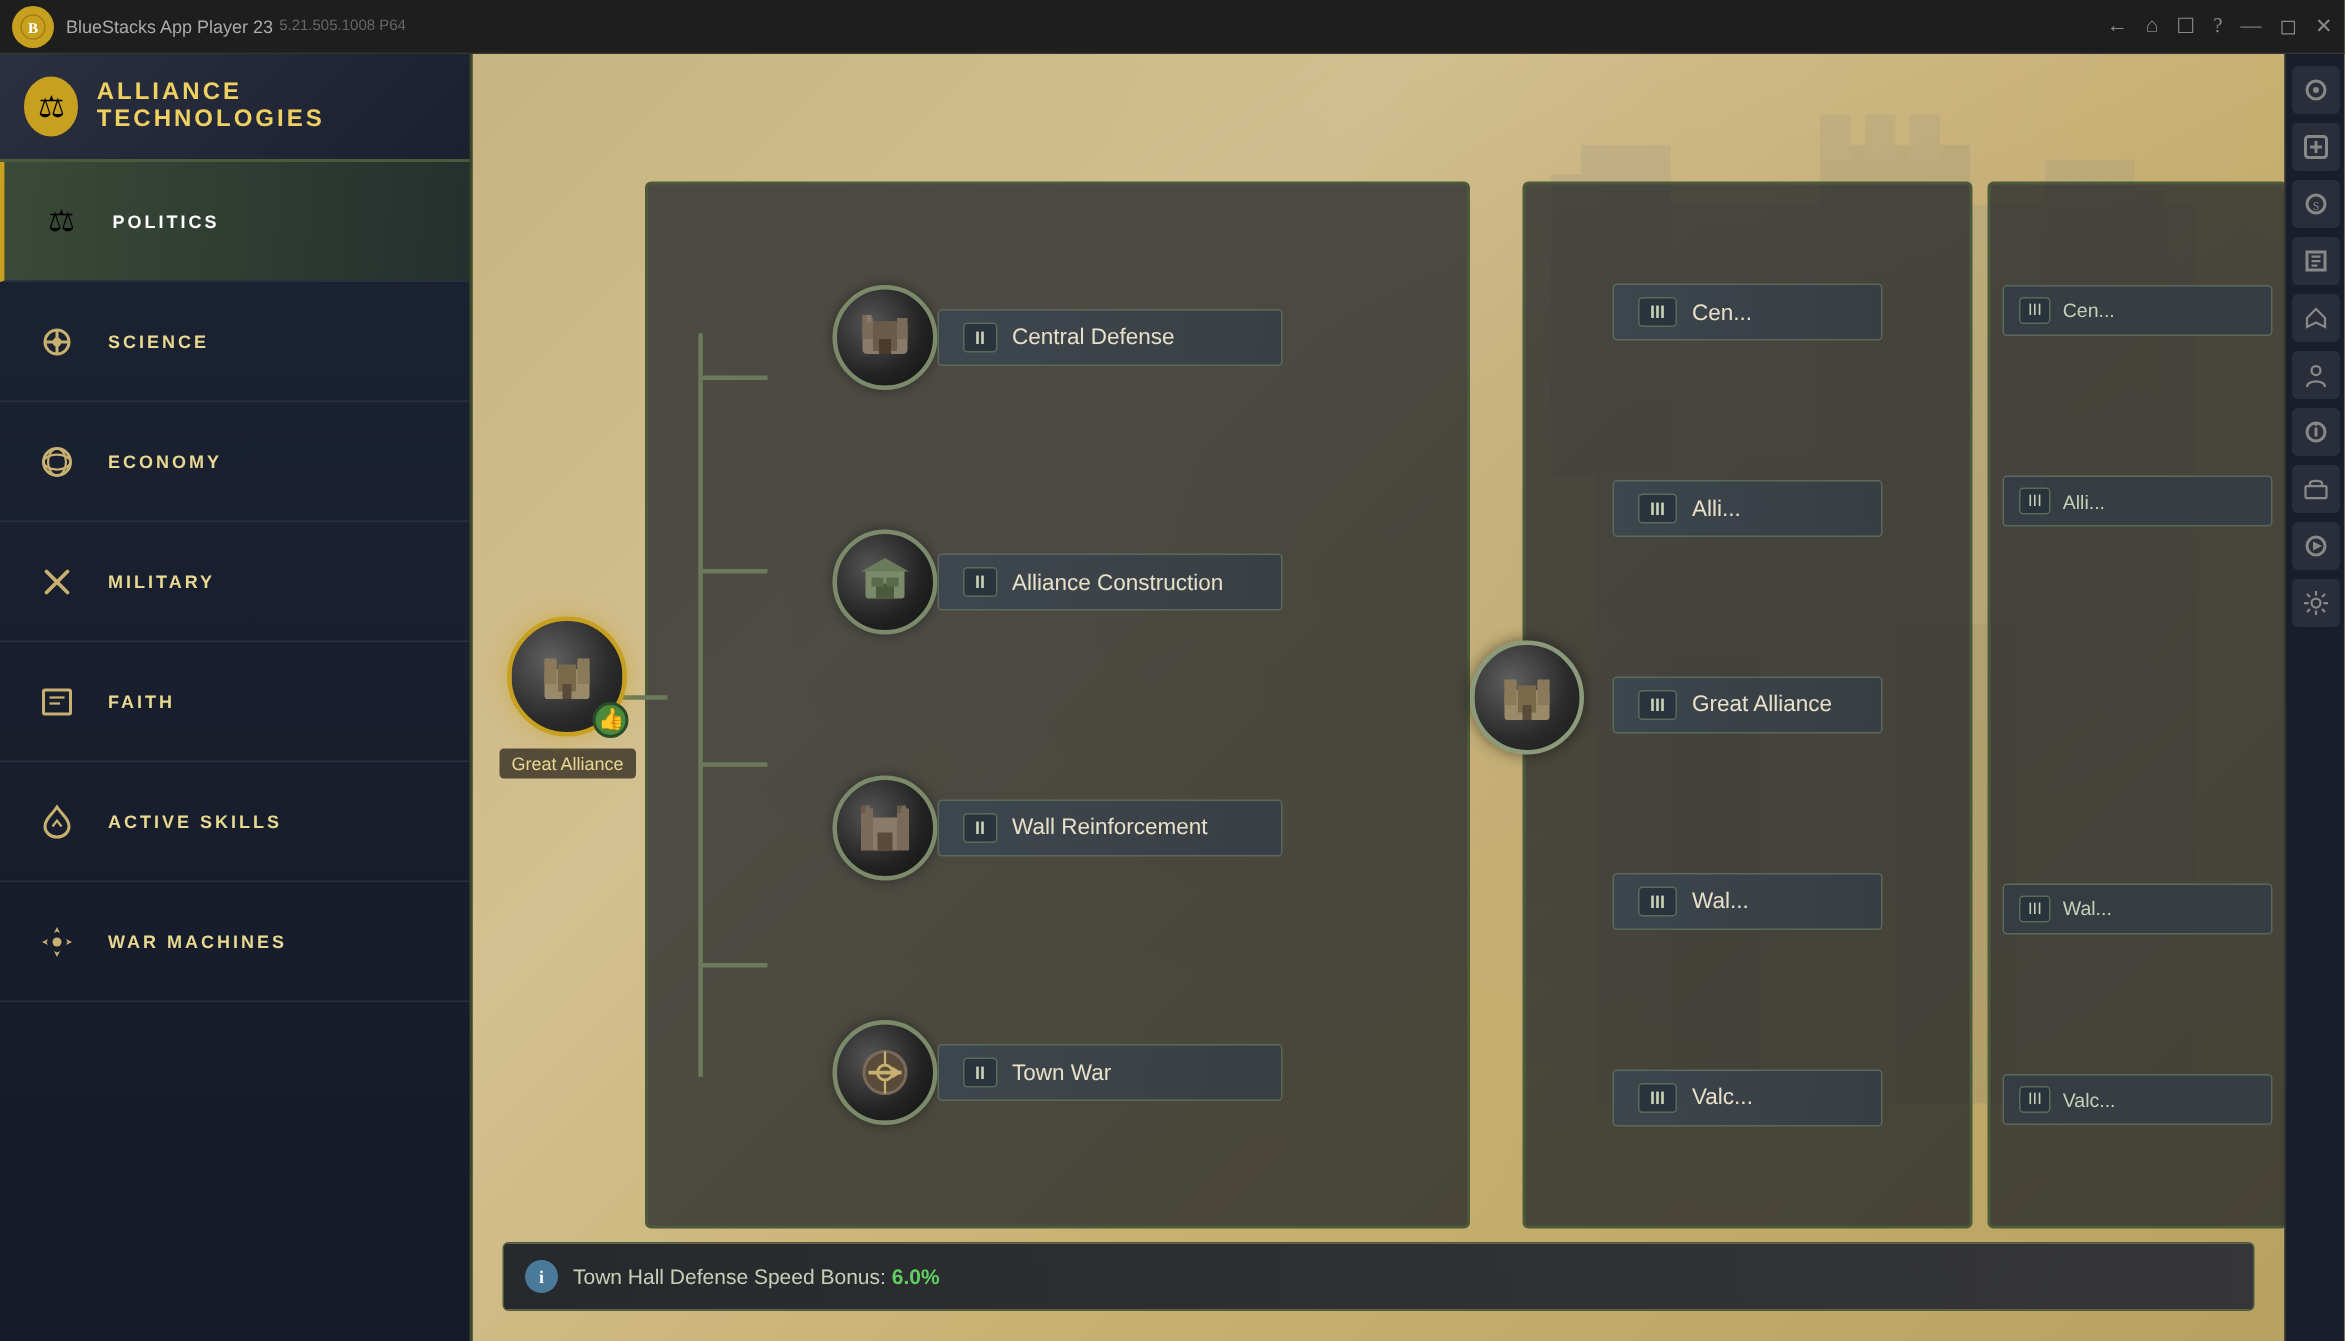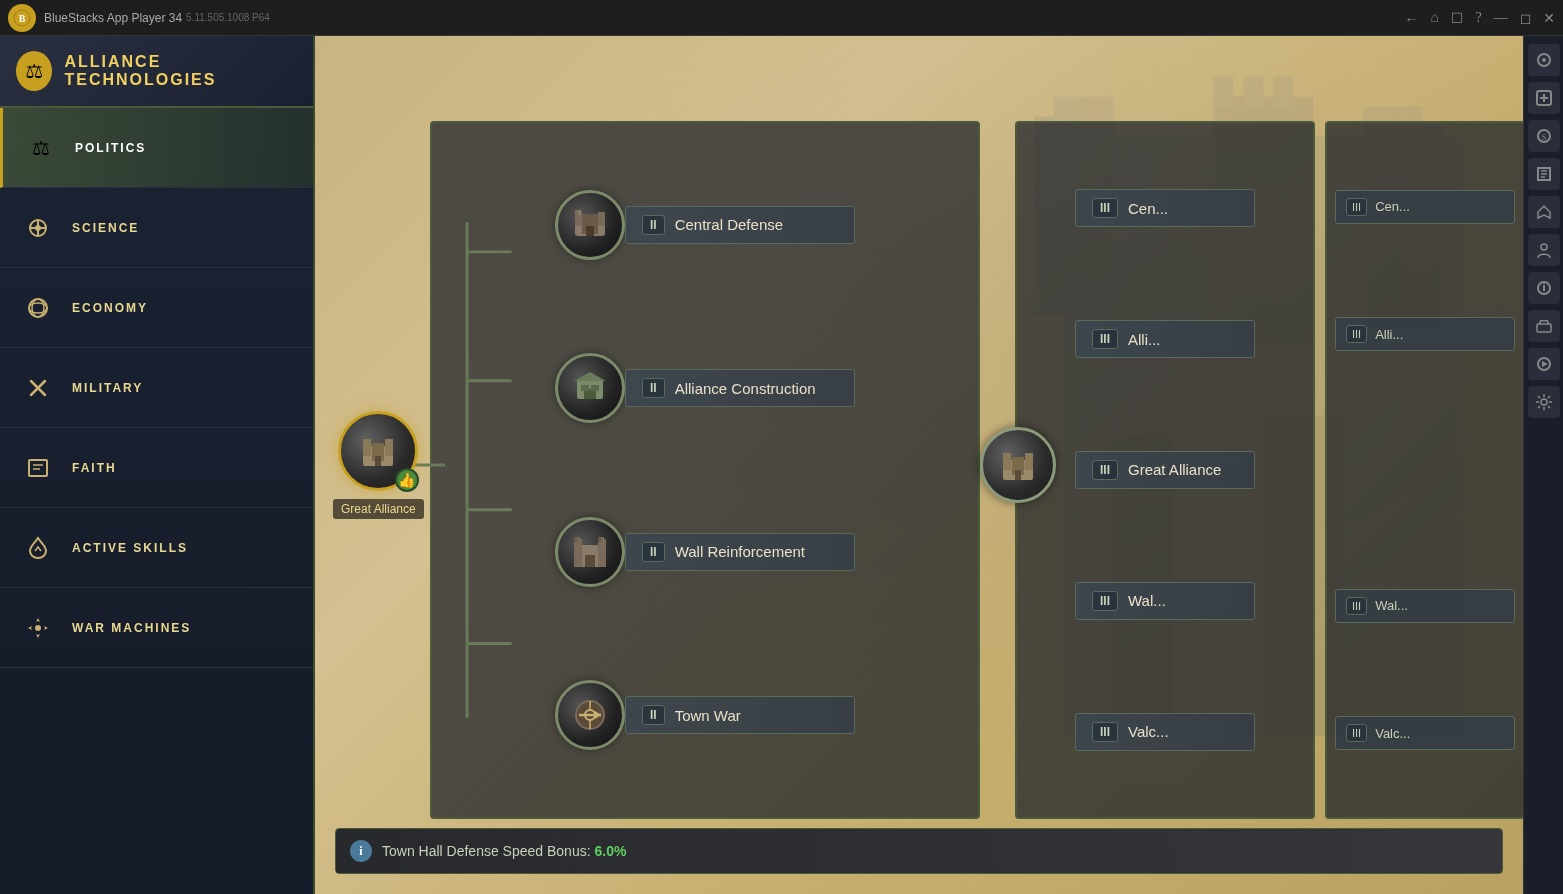--- a/index.html
+++ b/index.html
@@ -348,22 +348,22 @@
 </head>
 <body>
 
 <div class="titlebar">
   <div class="titlebar-logo">
     <svg width="18" height="18" viewBox="0 0 18 18">
         <circle cx="9" cy="9" r="8" fill="#c8a020" stroke="#a08010" stroke-width="1"></circle>
         <text x="9" y="13" text-anchor="middle" font-size="10" fill="#fff" font-weight="bold">B</text>
       </svg>
   </div>
-  <span class="titlebar-appname">BlueStacks App Player 34</span>
-  <span class="titlebar-version">5.11.505.1008  P64</span>
+  <span class="titlebar-appname">BlueStacks App Player 23</span>
+  <span class="titlebar-version">5.21.505.1008  P64</span>
   <div class="titlebar-controls">
     <span class="titlebar-ctrl">←</span>
     <span class="titlebar-ctrl">⌂</span>
     <span class="titlebar-ctrl">☐</span>
     <span class="titlebar-ctrl">?</span>
     <span class="titlebar-ctrl">―</span>
     <span class="titlebar-ctrl">◻</span>
     <span class="titlebar-ctrl">✕</span>
   </div>
 </div>

